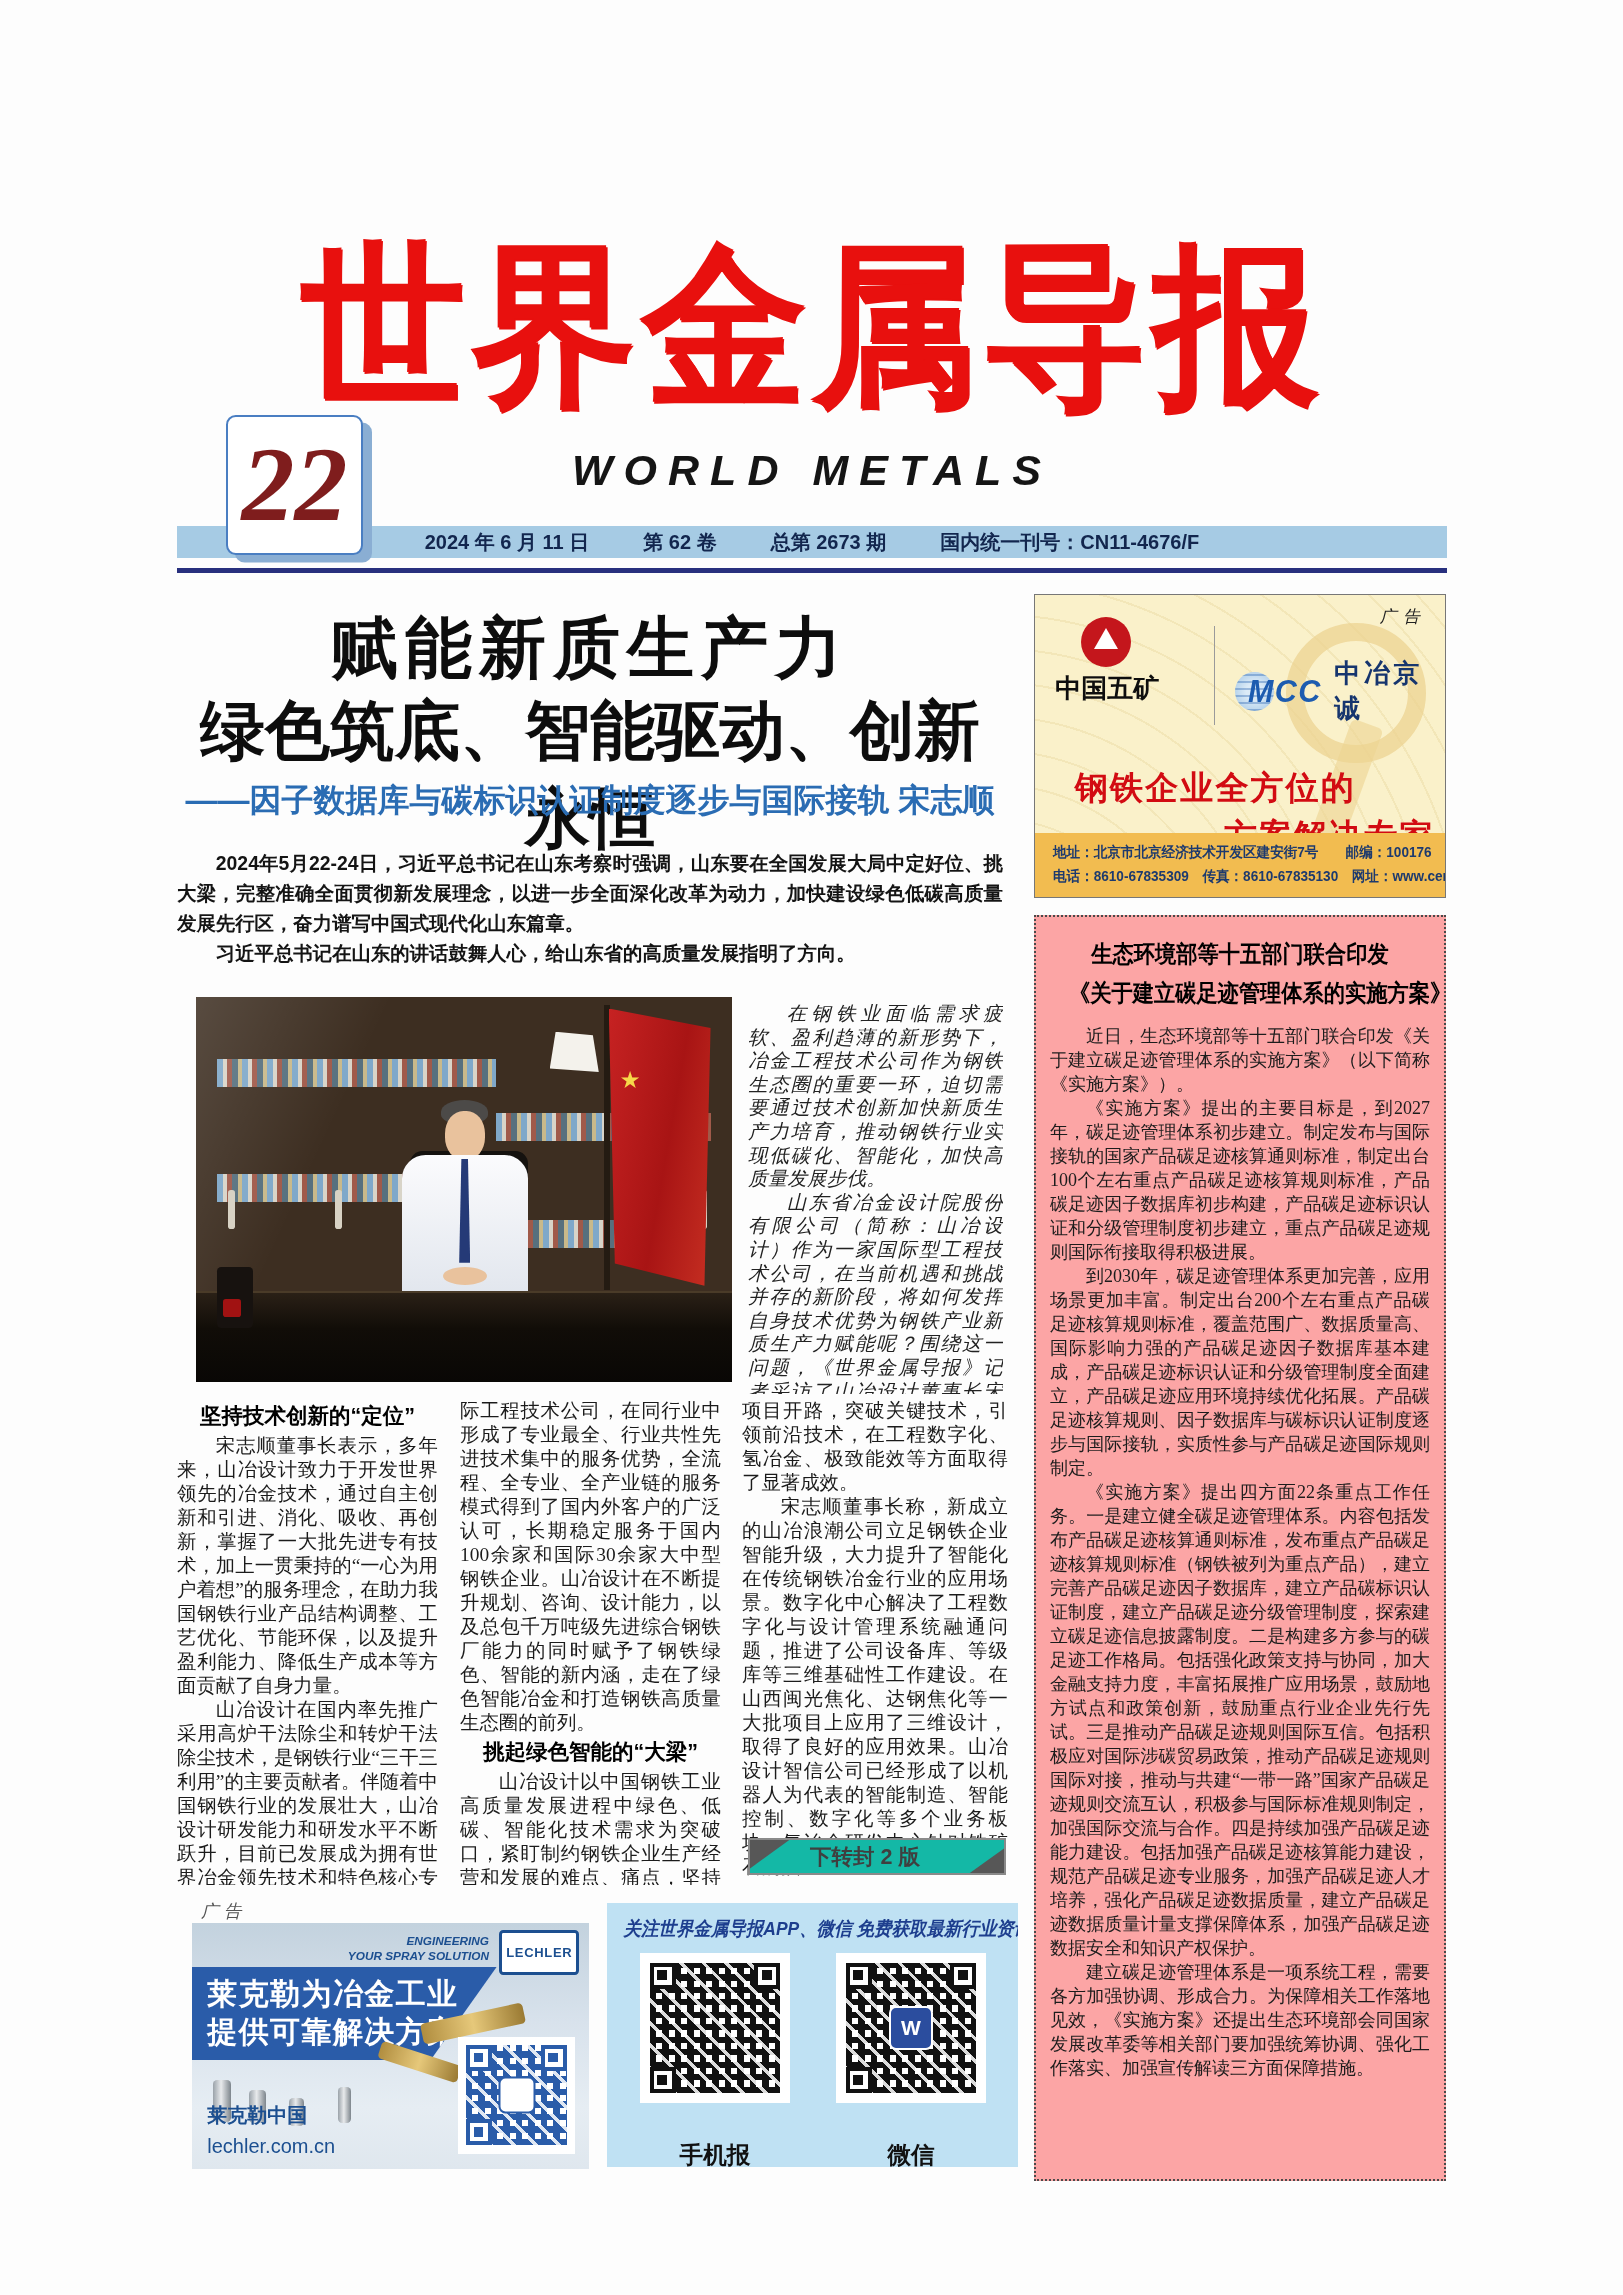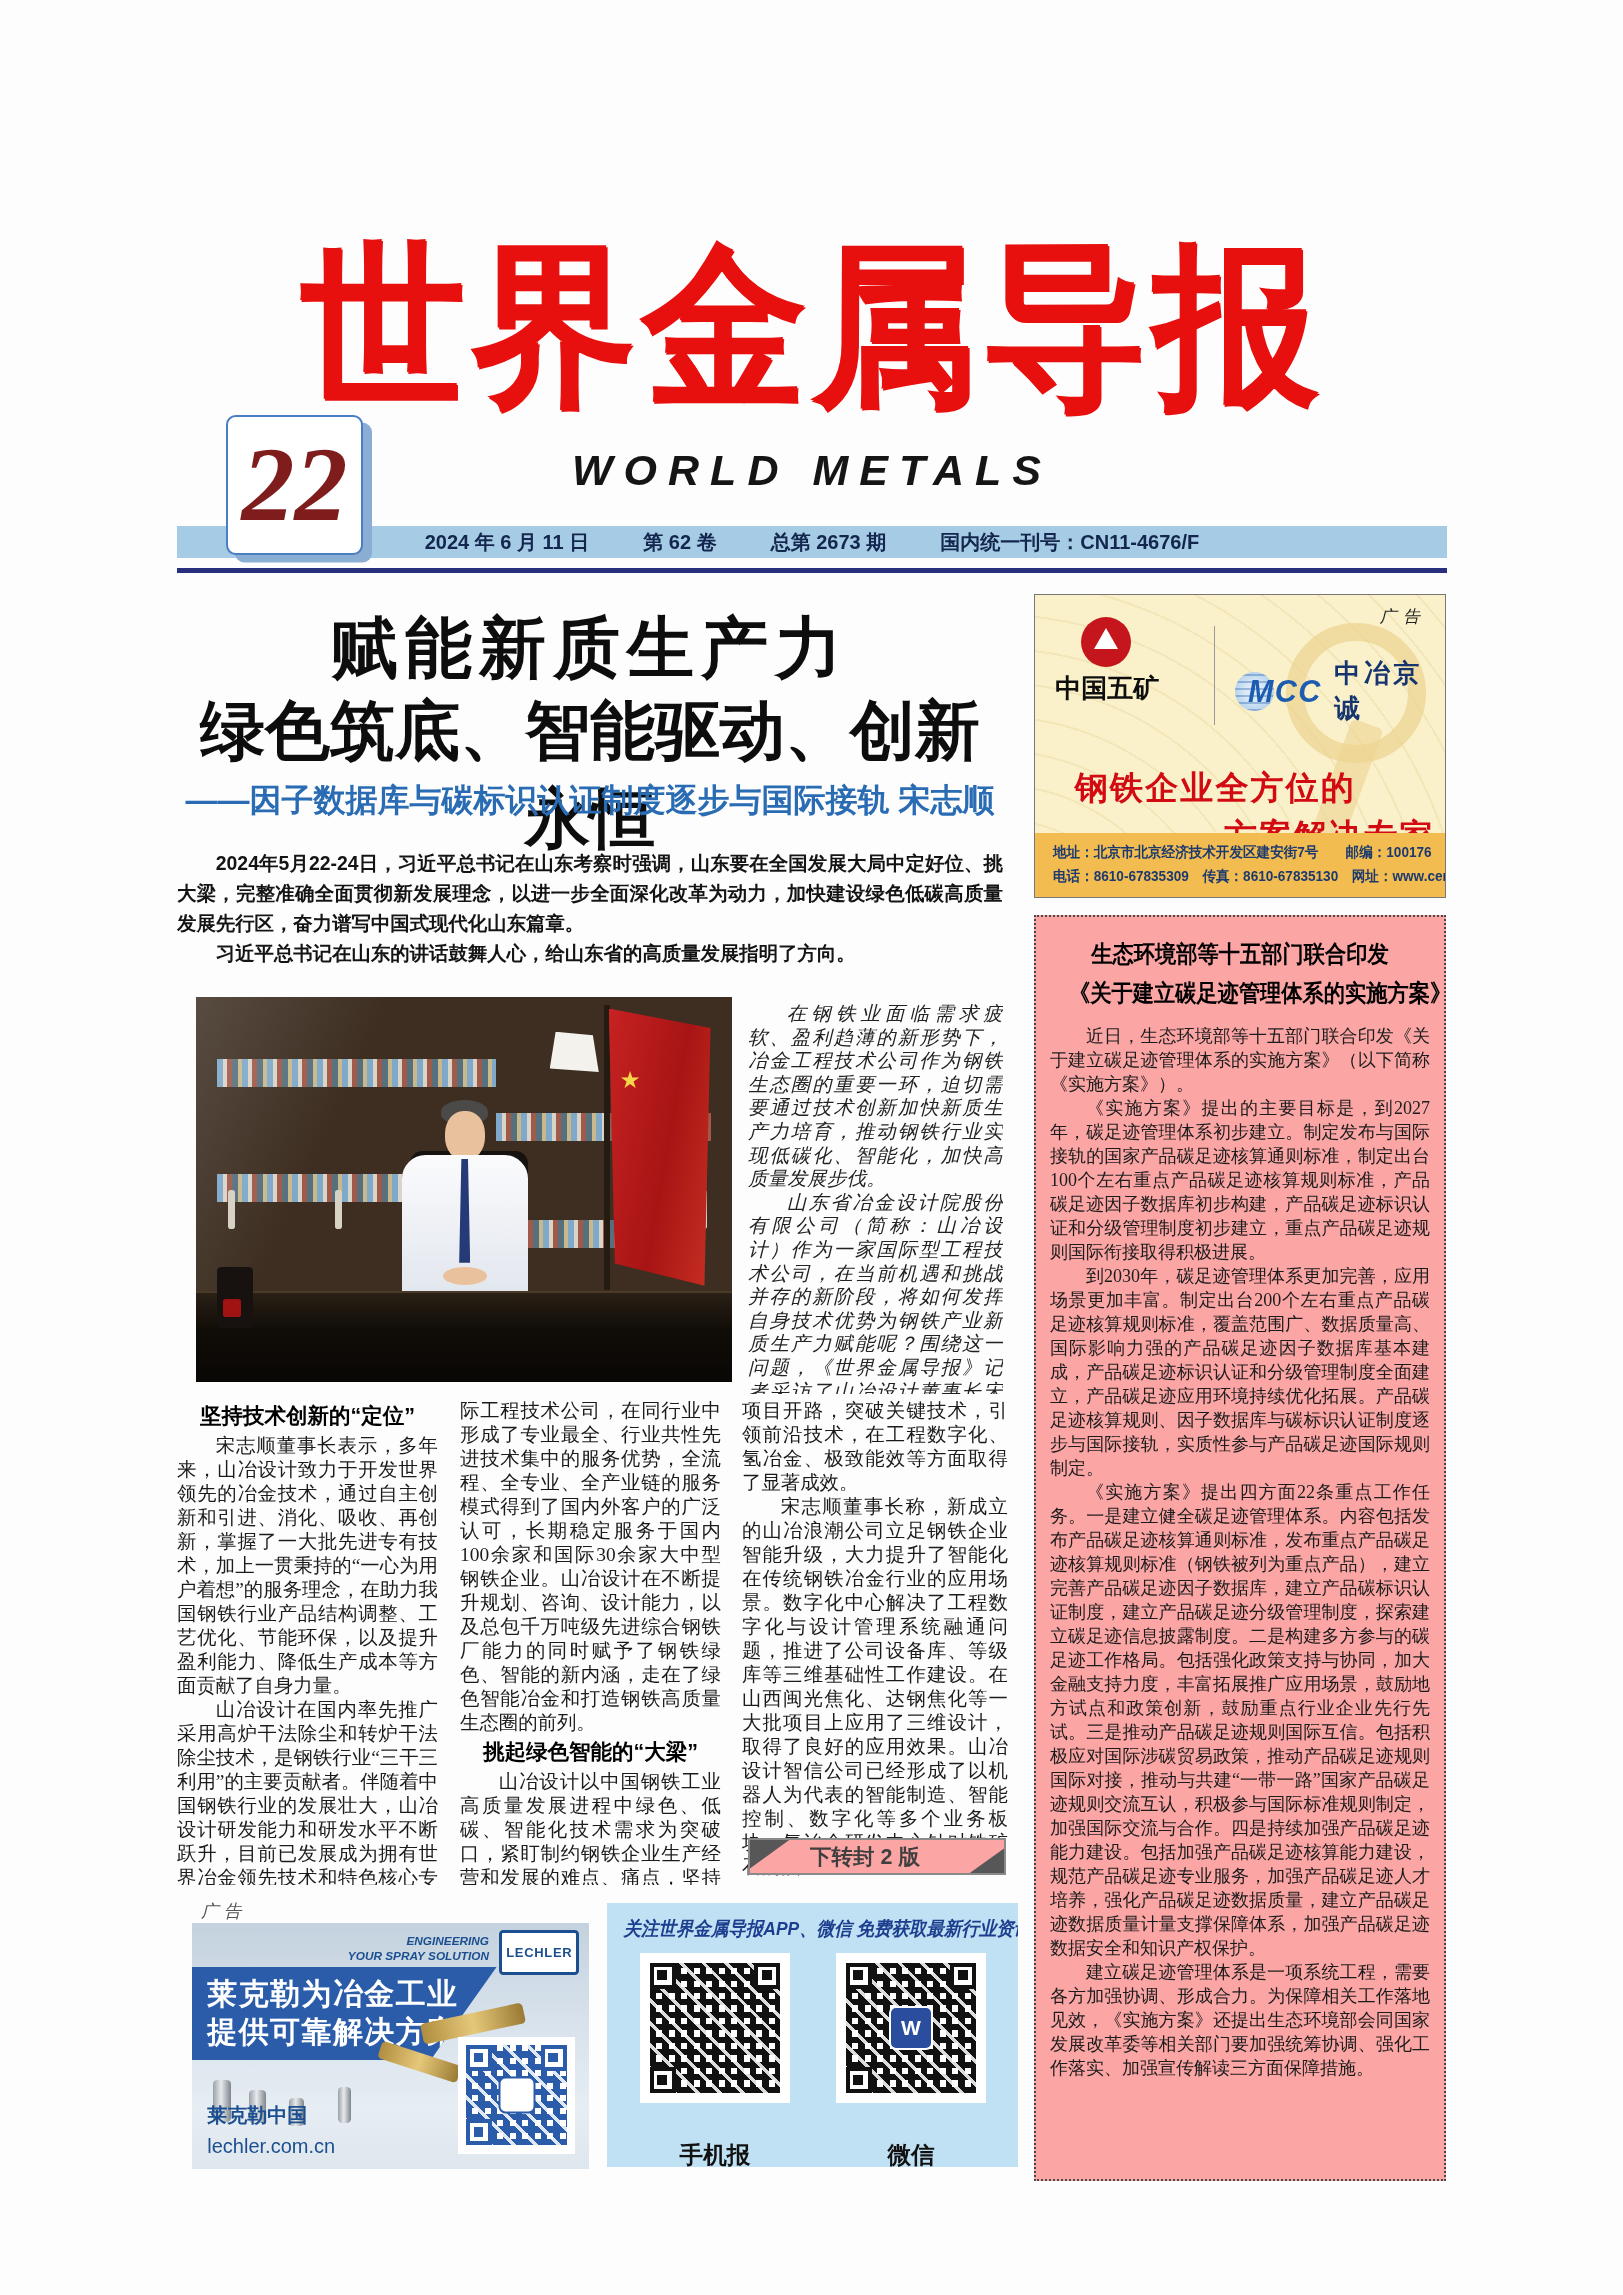--- a/index.html
+++ b/index.html
@@ -66,21 +66,21 @@
   .lead .p{font-family:"Liberation Serif",serif;font-style:italic;font-size:19.4px;line-height:23.6px;
     text-align:justify;text-indent:2em;color:#222;letter-spacing:0.3px;}
   
   .col{top:1399px;height:486px;overflow:hidden;}
   .col .p{font-family:"Liberation Serif",serif;font-size:19.4px;line-height:24px;text-align:justify;color:#1b1b1b;}
   .col .ind{text-indent:2em;}
   .col .col-h{font-size:21.5px;font-weight:900;text-align:center;margin:2.1px 0 3.5px;color:#000;}
   .col1{left:177px;width:261px;}
   .col2{left:460px;width:261px;}
   .col3{left:742px;width:266px;}
-  .cont-box{left:748px;top:1838px;width:258px;height:37px;background:#fca5a5;border:2.1px solid #8a8a8a;
+  .cont-box{left:748px;top:1838px;width:258px;height:37px;background:#14b8a6;border:2.1px solid #8a8a8a;
     display:flex;align-items:center;padding-left:60px;box-sizing:border-box;overflow:hidden;}
   .cont-box .txt{font-size:21.5px;font-weight:900;color:#3f3f3f;}
   .cont-tl{position:absolute;left:-2.1px;top:-2.1px;width:0;height:0;
     border-top:32px solid #575757;border-right:44px solid transparent;}
   .cont-br{position:absolute;right:-2.1px;bottom:-2.1px;width:0;height:0;
     border-bottom:28px solid #575757;border-left:39px solid transparent;}
   
   .right-ad{left:1034px;top:594px;width:412px;height:304px;background:#faf1ca;border:1.4px solid #777;
     overflow:hidden;box-sizing:border-box;
     background-image:repeating-radial-gradient(circle at -10% 130%, transparent 0 32px, rgba(205,175,90,.16) 32px 34px);}

